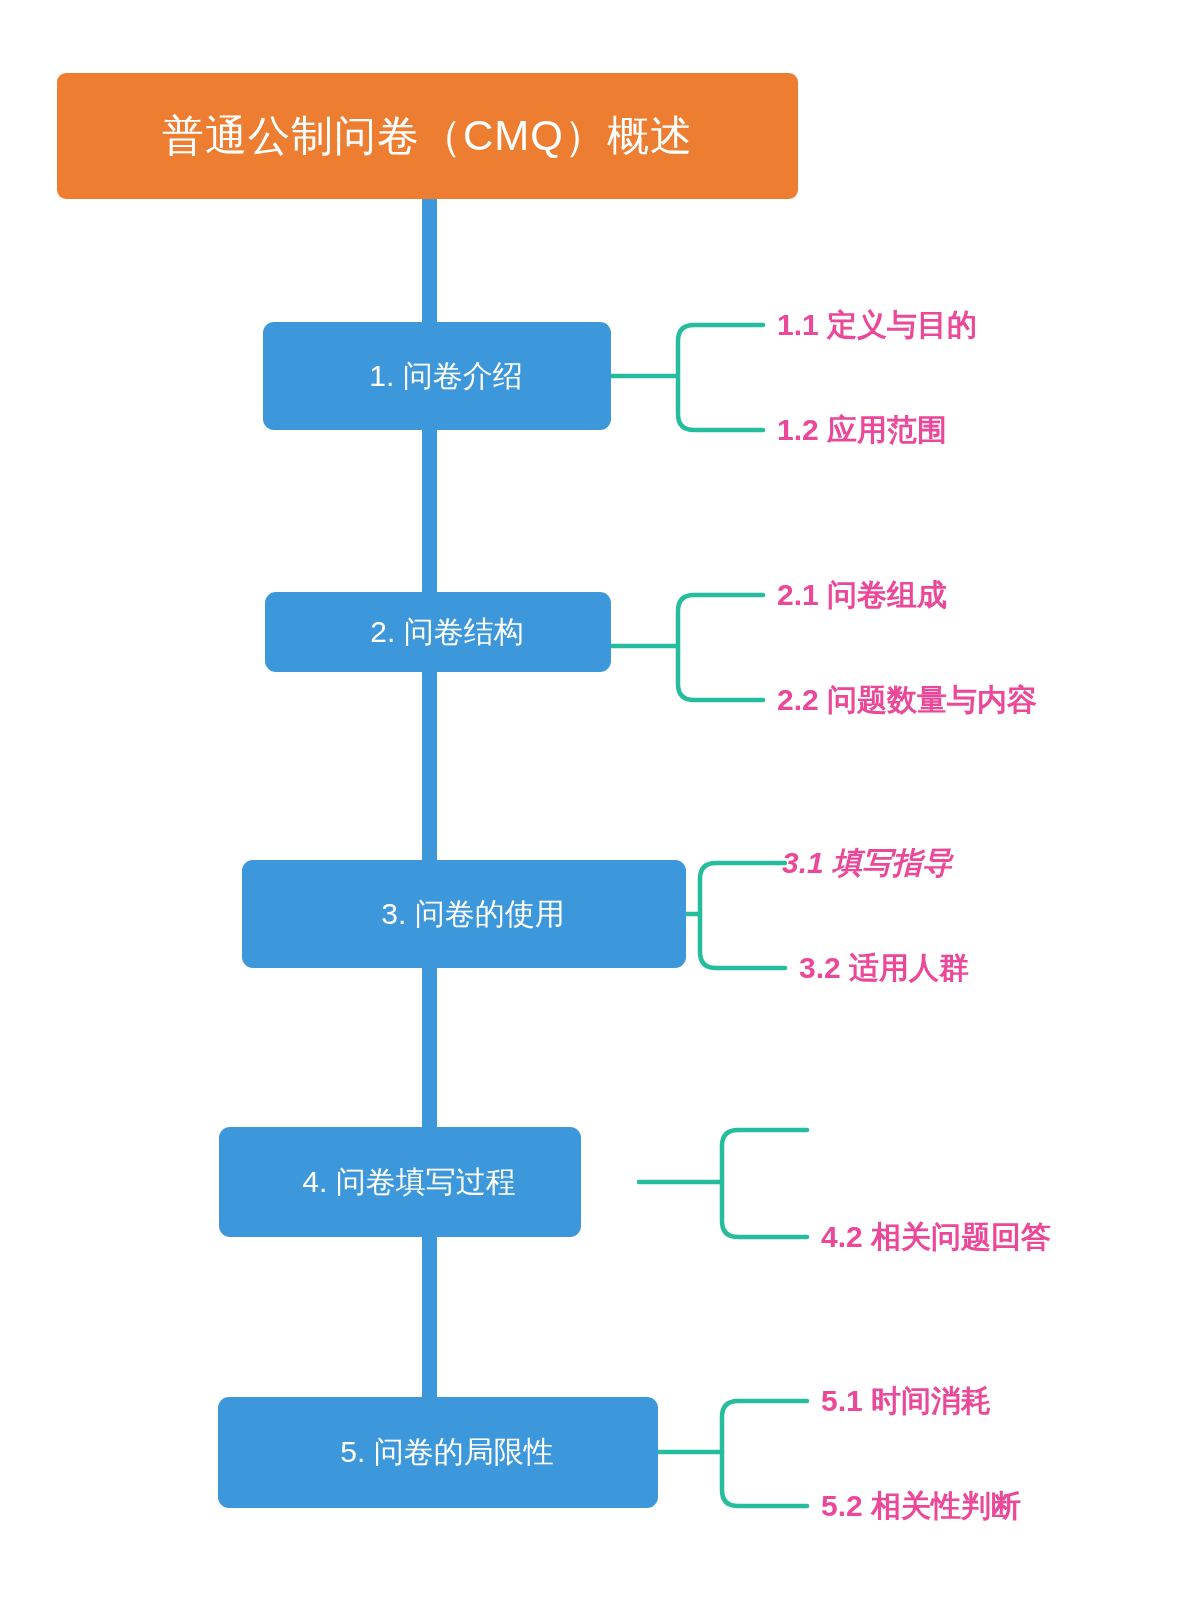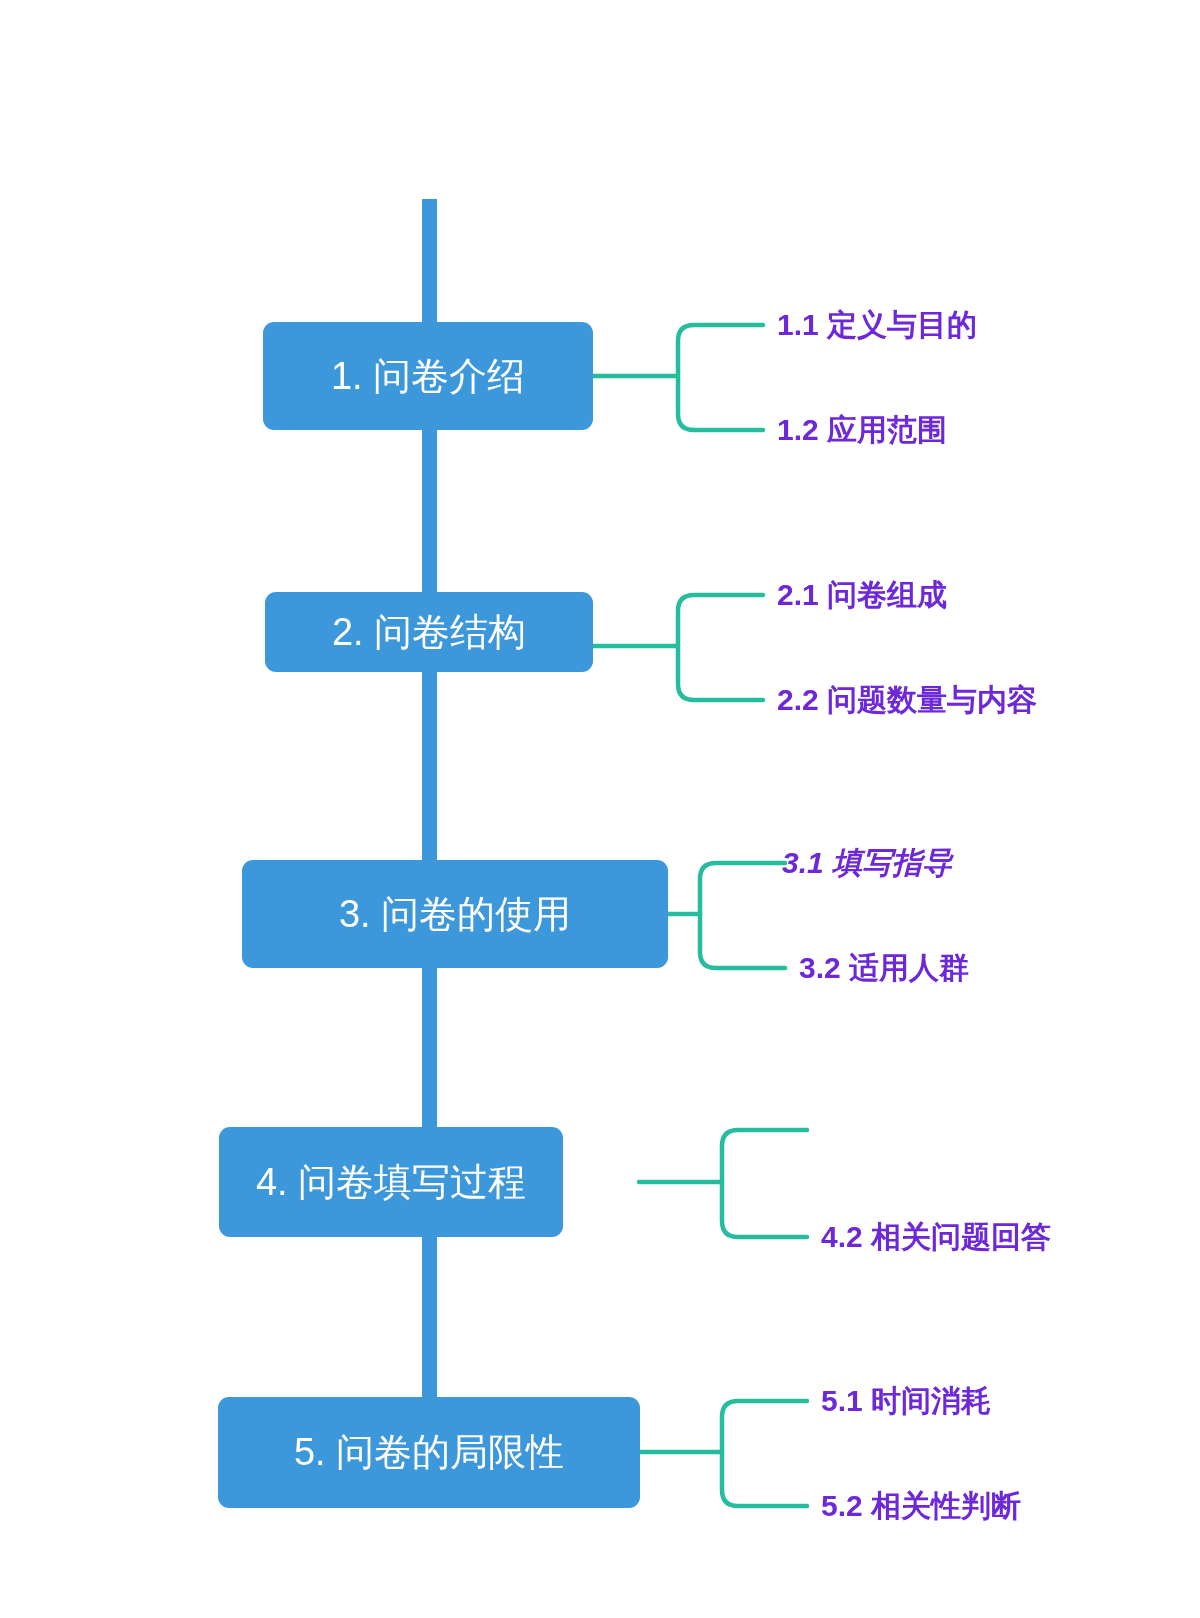--- a/index.html
+++ b/index.html
@@ -30,22 +30,23 @@
     letter-spacing:1px;
     white-space:nowrap;
   }
   
   .node{
     position:absolute;
     background:var(--blue,#3D97DB);
     border-radius:11px;
     display:flex;align-items:center;justify-content:center;
     color:#ffffff;
-    font-size:38px;
+    font-size:30px;
     white-space:nowrap;
+    padding-left:18px;
   }
   .node.n1{left:263px;top:322px;width:330px;height:108px;}
   .node.n2{left:265px;top:592px;width:328px;height:80px;}
   .node.n3{left:242px;top:860px;width:426px;height:108px;}
   .node.n4{left:219px;top:1127px;width:344px;height:110px;}
   .node.n5{left:218px;top:1397px;width:422px;height:111px;}
   
   svg.connectors{
     position:absolute;left:0;top:0;
     width:1200px;height:1618px;
@@ -55,21 +56,21 @@
     fill:none;
     stroke:var(--teal,#26BC9E);
     stroke-width:4.5px;
     stroke-linecap:round;
     stroke-linejoin:round;
   }
   
   .leaf{
     position:absolute;
     height:44px;line-height:44px;
-    color:#6d28d9;
+    color:#ec4899;
     font-size:30px;
     font-weight:bold;
     white-space:nowrap;
   }
   .l11{left:777px;top:303px;}
   .l12{left:777px;top:408px;}
   .l21{left:777px;top:573px;}
   .l22{left:777px;top:678px;}
   .l31{left:782px;top:841px;font-style:italic;}
   .l32{left:799px;top:946px;}
@@ -91,20 +92,21 @@
     <path d="M593 646 H678"></path>
     <path d="M763 595 H694 Q678 595 678 611 V684 Q678 700 694 700 H763"></path>
     <path d="M617 914 H700"></path>
     <path d="M785 863 H716 Q700 863 700 879 V952 Q700 968 716 968 H785"></path>
     <path d="M639 1182 H722"></path>
     <path d="M807 1130 H738 Q722 1130 722 1146 V1221 Q722 1237 738 1237 H807"></path>
     <path d="M639 1452 H722"></path>
     <path d="M807 1401 H738 Q722 1401 722 1417 V1490 Q722 1506 738 1506 H807"></path>
   </svg>
 
+  <div class="root">普通公制问卷（CMQ）概述</div>
 
   <div class="node n1">1. 问卷介绍</div>
   <div class="node n2">2. 问卷结构</div>
   <div class="node n3">3. 问卷的使用</div>
   <div class="node n4">4. 问卷填写过程</div>
   <div class="node n5">5. 问卷的局限性</div>
 
   <div class="leaf l11">1.1 定义与目的</div>
   <div class="leaf l12">1.2 应用范围</div>
   <div class="leaf l21">2.1 问卷组成</div>

